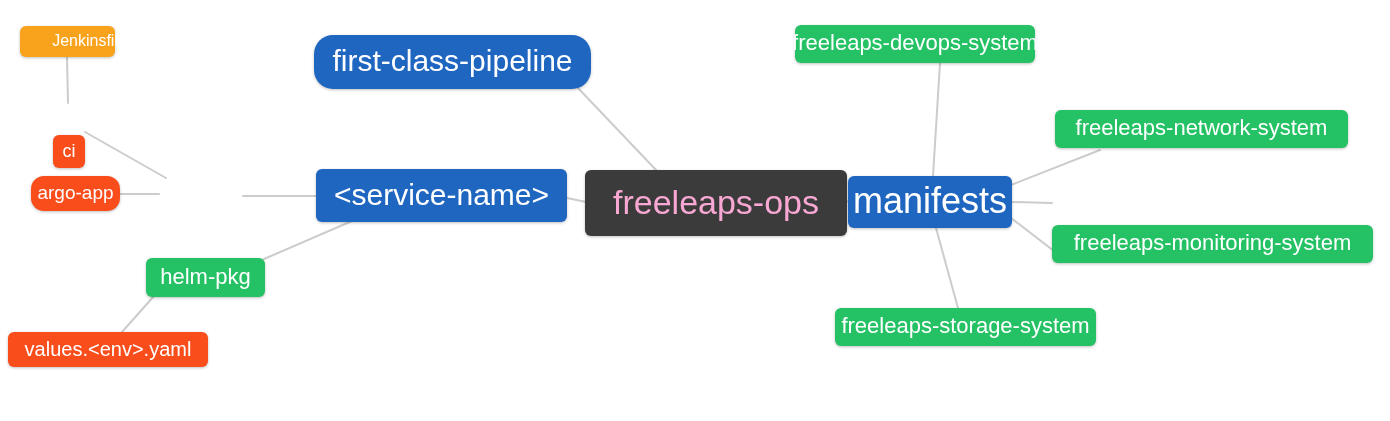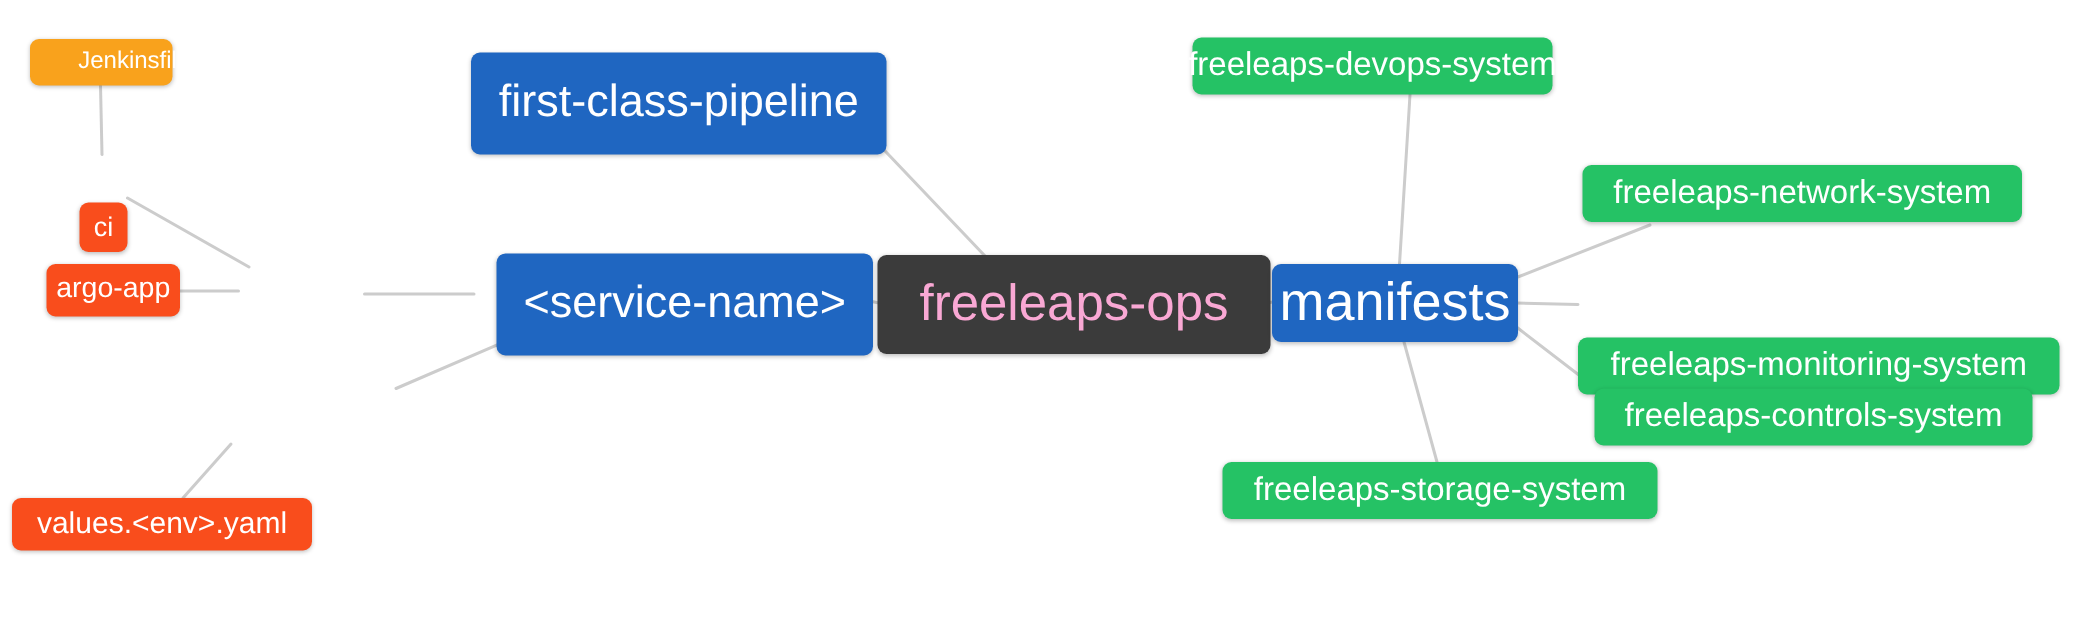--- a/index.html
+++ b/index.html
@@ -61,46 +61,46 @@
       <line x1="1011" y1="218" x2="1063" y2="258" stroke="#cccccc" stroke-width="2" stroke-linecap="round"></line>
       <line x1="936" y1="228" x2="958" y2="308" stroke="#cccccc" stroke-width="2" stroke-linecap="round"></line>
     </svg>
 
 <div class="node" style="left: 20px; top: 26px; width: 95px; height: 31px; background: rgb(249, 162, 28); font-size: 16px; color: rgb(255, 255, 255); padding-left: 44px;">
       <span>Jenkinsfile</span>
     </div>
     <div class="node" style="left: 53px; top: 103px; width: 32px; height: 33px; background: rgb(249, 77, 28); font-size: 18px; color: rgb(255, 255, 255); margin-top: 32px;">
       <span>ci</span>
     </div>
-    <div class="node" style="left: 31px; top: 176px; width: 89px; height: 35px; background: rgb(249, 77, 28); font-size: 19px; color: rgb(255, 255, 255);">
+    <div class="node" style="left: 31px; top: 176px; width: 89px; height: 35px; background: rgb(249, 77, 28); font-size: 19px; color: rgb(255, 255, 255); border-radius: 13px;">
       <span>argo-app</span>
+    </div>
+    <div class="node" style="left: 146px; top: 258px; width: 119px; height: 39px; background: rgb(37, 194, 101); font-size: 22px; color: rgb(255, 255, 255);">
+      <span>helm-pkg</span>
     </div>
     <div class="node" style="left: 8px; top: 332px; width: 200px; height: 35px; background: rgb(249, 77, 28); font-size: 20px; color: rgb(255, 255, 255);">
       <span>values.&lt;env&gt;.yaml</span>
     </div>
-    <div class="node" style="left: 314px; top: 35px; width: 277px; height: 68px; background: rgb(31, 102, 193); font-size: 30px; color: rgb(255, 255, 255);">
+    <div class="node" style="left: 314px; top: 35px; width: 277px; height: 54px; background: rgb(31, 102, 193); font-size: 30px; color: rgb(255, 255, 255); border-radius: 19px;">
       <span>first-class-pipeline</span>
     </div>
-    <div class="node" style="left: 316px; top: 169px; width: 251px; height: 68px; background: rgb(31, 102, 193); font-size: 30px; color: rgb(255, 255, 255); margin-left: 15px;">
+    <div class="node" style="left: 316px; top: 169px; width: 251px; height: 53px; background: rgb(31, 102, 193); font-size: 30px; color: rgb(255, 255, 255);">
       <span>&lt;service-name&gt;</span>
     </div>
     <div class="node" style="left: 585px; top: 170px; width: 262px; height: 66px; background: rgb(59, 59, 59); font-size: 34px; color: #f9a8d4;">
       <span>freeleaps-ops</span>
     </div>
     <div class="node" style="left: 848px; top: 176px; width: 164px; height: 52px; background: rgb(31, 102, 193); font-size: 36px; color: rgb(255, 255, 255);">
       <span>manifests</span>
     </div>
     <div class="node" style="left: 795px; top: 25px; width: 240px; height: 38px; background: rgb(37, 194, 101); font-size: 22px; color: rgb(255, 255, 255);">
       <span>freeleaps-devops-system</span>
     </div>
     <div class="node" style="left: 1055px; top: 110px; width: 293px; height: 38px; background: rgb(37, 194, 101); font-size: 22px; color: rgb(255, 255, 255);">
       <span>freeleaps-network-system</span>
     </div>
     <div class="node" style="left: 1052px; top: 185px; width: 321px; height: 38px; background: rgb(37, 194, 101); font-size: 22px; color: rgb(255, 255, 255); margin-top: 40px;">
       <span>freeleaps-monitoring-system</span>
     </div>
-    <div class="node" style="left: 1063px; top: 259px; width: 292px; height: 38px; background: rgb(37, 194, 101); font-size: 22px; color: rgb(255, 255, 255);">
-      <span>freeleaps-controls-system</span>
-    </div>
-    <div class="node" style="left: 815px; top: 308px; width: 290px; height: 38px; background: rgb(37, 194, 101); font-size: 22px; color: rgb(255, 255, 255);">
+    <div class="node" style="left: 835px; top: 308px; width: 261px; height: 38px; background: rgb(37, 194, 101); font-size: 22px; color: rgb(255, 255, 255);">
       <span>freeleaps-storage-system</span>
     </div>
   </div>
 
 </body></html>

